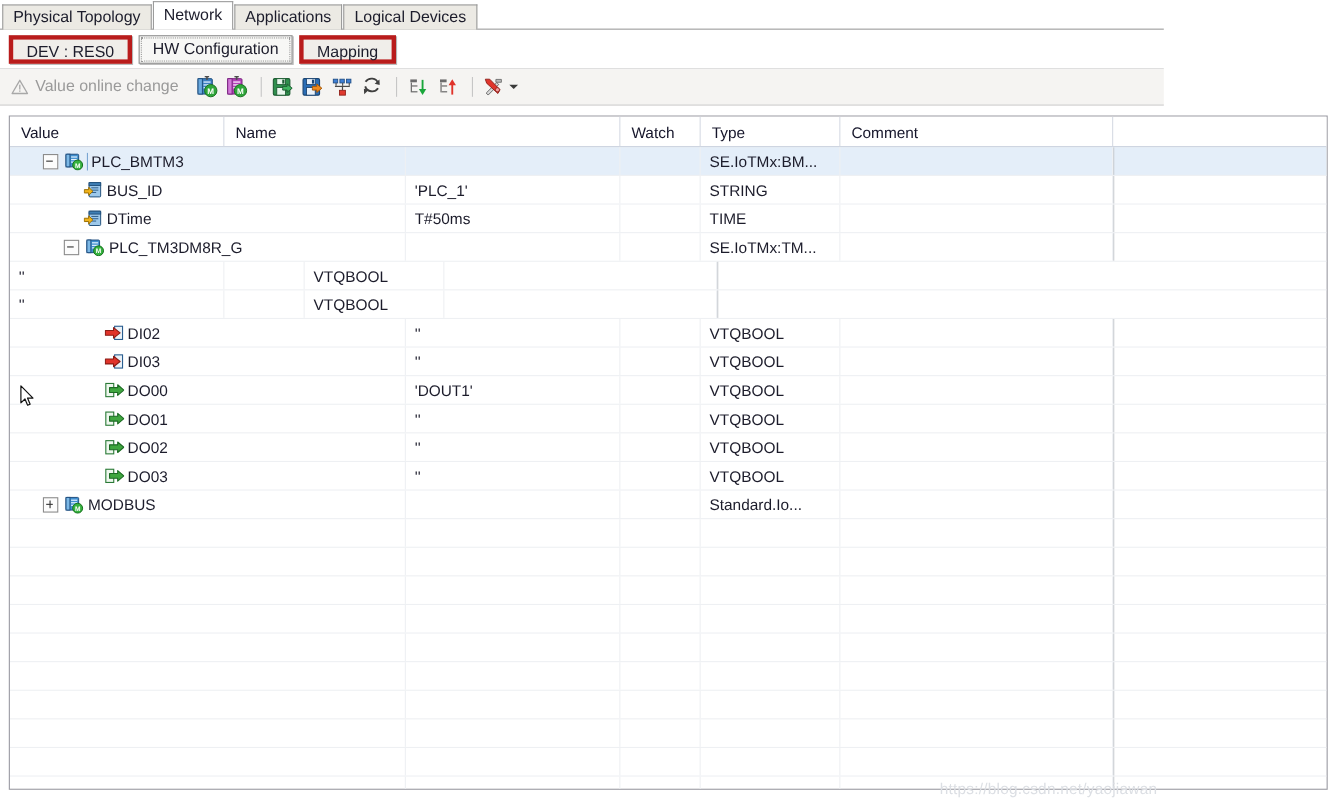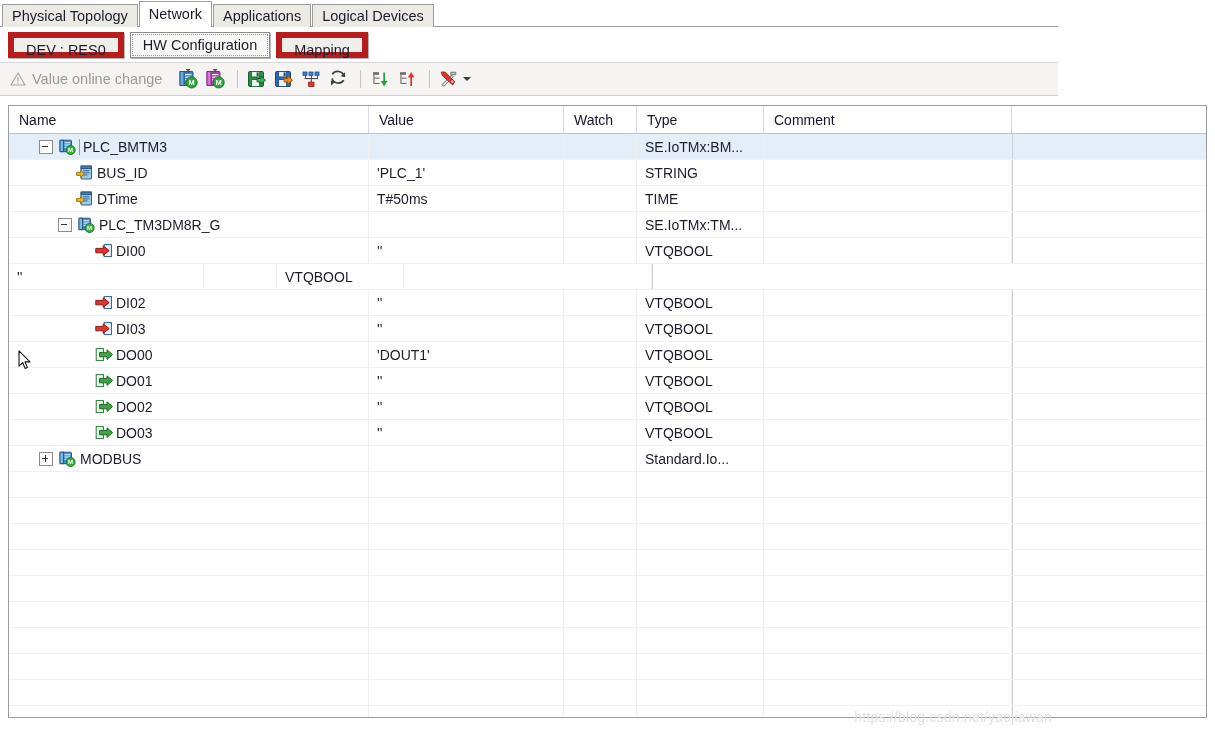--- a/index.html
+++ b/index.html
@@ -69,21 +69,21 @@
     padding-left: 8px;
     box-sizing: border-box;
     border-bottom: 1px solid #d8d8d8;
   }
   .subtab {
     height: 26px;
     line-height: 24px;
     padding: 0 12px;
     font-size: 14.5px;
     background: #f0eeea;
-    border: 6px solid #b91c1c;
+    border: 4px solid #b91c1c;
     box-shadow: 1px 1px 0 #b6b6b6;
     margin-right: 6px;
     box-sizing: border-box;
     white-space: nowrap;
     cursor: default;
     color: #1c1c2b;
   }
   .subtab.active {
     background: #f7f7f5;
     border: 1px solid #8d8d8d;
@@ -391,25 +391,25 @@
         <path d="M2.2 3 L6.2 3 L15.6 12.6 L13.6 16 L3.4 6.6 Z" fill="#e0352c" stroke="#8a1d16" stroke-width="0.8"></path>
         <circle cx="13.2" cy="12.6" r="1.9" fill="#f4a0a0" stroke="#8a1d16" stroke-width="0.7"></circle>
         <path d="M11.8 3.2 L16.8 3.2 L16.8 5.8 L11.8 5.8 Z" fill="#bcbcbc" stroke="#5d5d5d" stroke-width="0.7"></path>
       </svg>
     </div>
     <div class="tb-caret"></div>
   </div>
 
   <div class="grid-wrap">
     <div class="ghead" id="gridhead">
+        <div class="hc" style="width: 195px;">
+          <span>Value</span>
+        </div>
         <div class="hc" style="width: 360px;">
           <span>Name</span>
-        </div>
-        <div class="hc" style="width: 195px;">
-          <span>Value</span>
         </div>
         <div class="hc" style="width: 73px;">
           <span>Watch</span>
         </div>
         <div class="hc" style="width: 127px;">
           <span>Type</span>
         </div>
         <div class="hc" style="width: 248px;">
           <span>Comment</span>
         </div>
@@ -538,32 +538,20 @@
           </div>
           <div class="cell" style="width: 127px;">
             <span>SE.IoTMx:TM...</span>
           </div>
           <div class="cell" style="width: 248px;">
             <span></span>
           </div>
           <div class="cell tail last" style="width: 194px;"></div>
         </div>
         <div class="grow">
-          <div class="cell namecell" style="width: 360px;">
-            <span style="display: inline-block; flex: 0 0 auto; width: 52px;"></span>
-            <span class="expander none"></span>
-            <span style="display: inline-block; width: 4px;"></span>
-            <span class="nodeicon">
-              <svg width="18" height="16" viewBox="0 0 18 16">
-                <rect x="9.2" y="1.6" width="7.2" height="12" fill="#e9f1f8" stroke="#2a5d8f" stroke-width="1"></rect>
-                <path d="M0.8 5.4 L8.2 5.4 L8.2 2.8 L14.2 7.6 L8.2 12.4 L8.2 9.8 L0.8 9.8 Z" fill="#e0332a" stroke="#8a1d16" stroke-width="1" stroke-linejoin="round"></path>
-              </svg>
-            </span>
-            <span class="nametxt">DI00</span>
-          </div>
           <div class="cell" style="width: 195px;">
             <span>''</span>
           </div>
           <div class="cell" style="width: 73px;">
             <span></span>
           </div>
           <div class="cell" style="width: 127px;">
             <span>VTQBOOL</span>
           </div>
           <div class="cell" style="width: 248px;">

